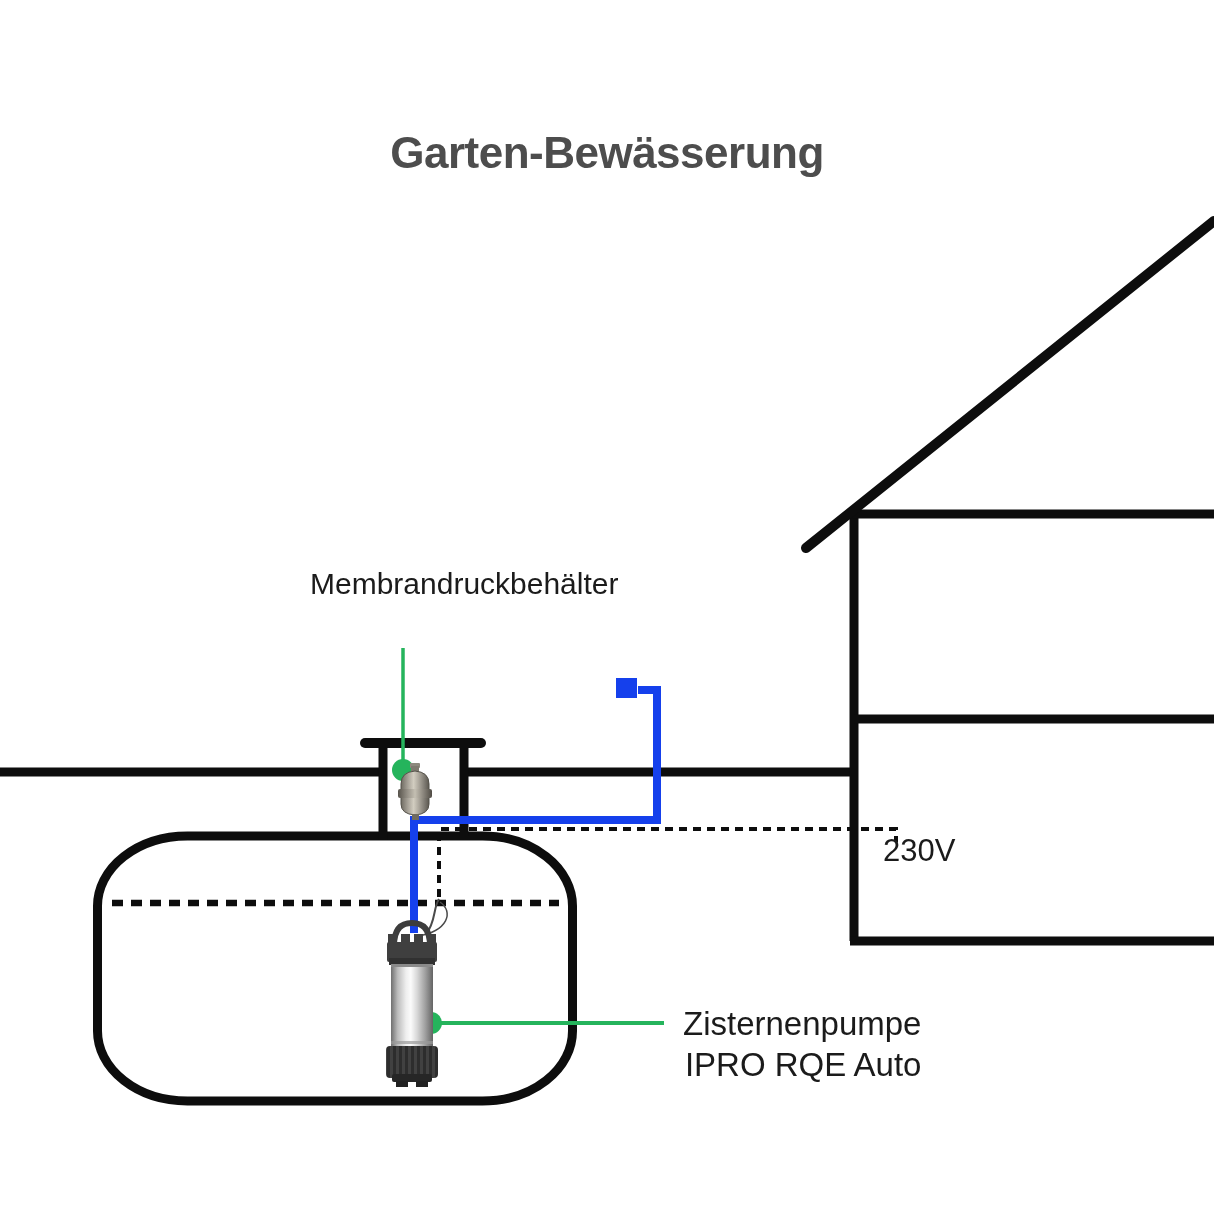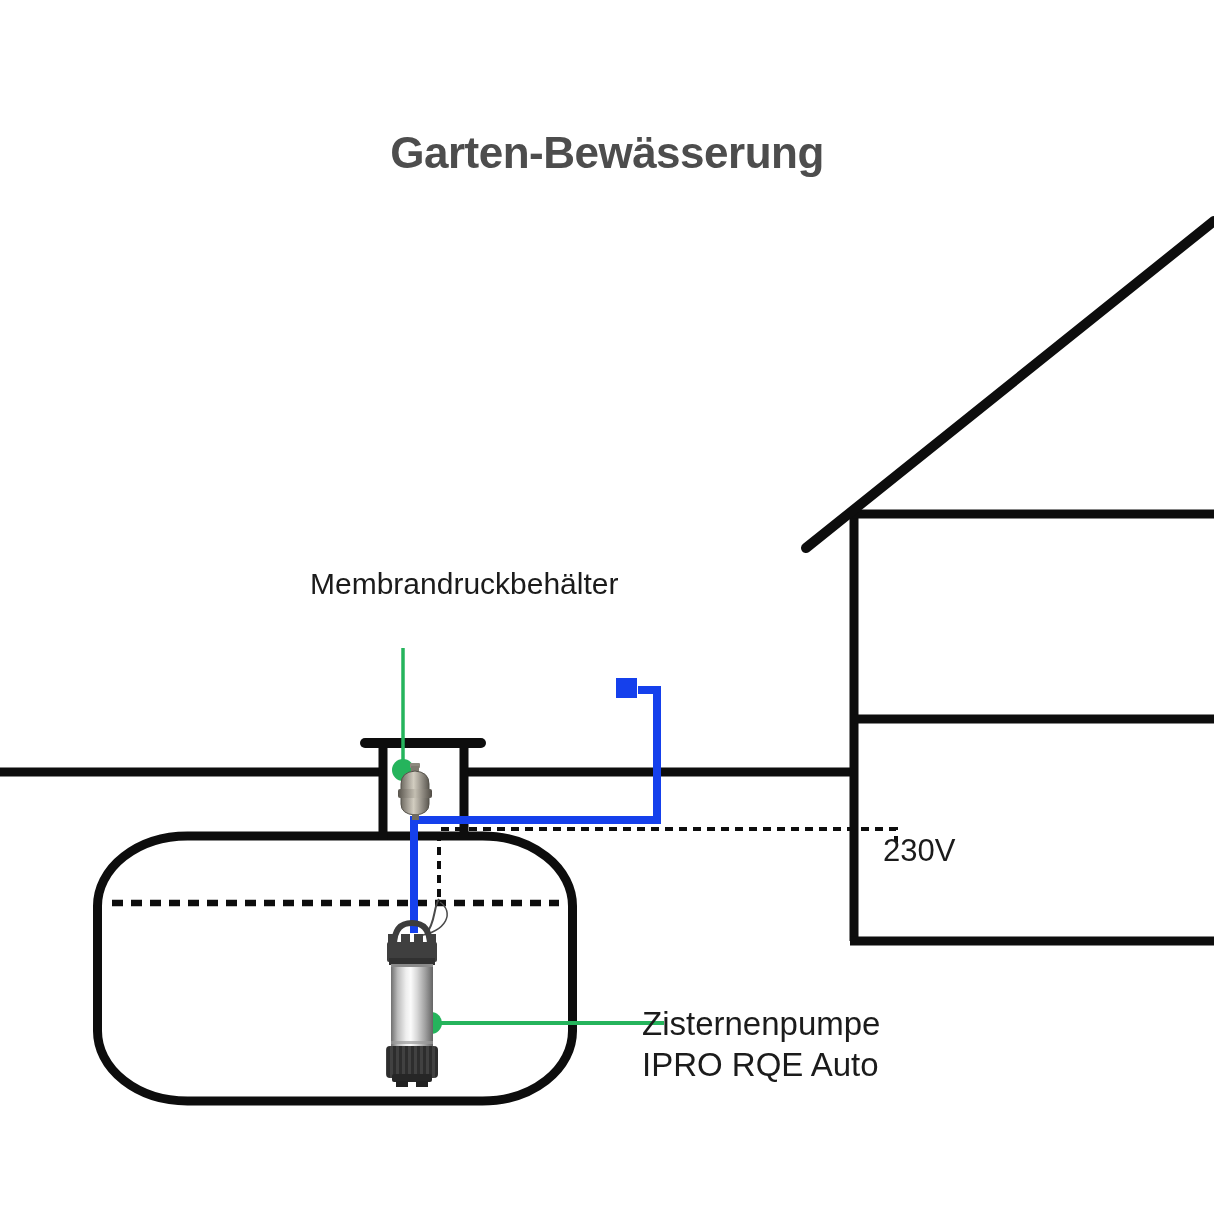--- a/index.html
+++ b/index.html
@@ -3,21 +3,21 @@
 <meta charset="utf-8">
 <style>
   html,body{margin:0;padding:0;background:#ffffff;}
   body{width:1214px;height:1214px;position:relative;font-family:"Liberation Sans",sans-serif;overflow:hidden;}
   .canvas{position:absolute;left:0;top:0;width:1214px;height:1214px;background:#ffffff;}
   .art{position:absolute;left:0;top:0;}
   .title{position:absolute;left:0;top:126px;width:1214px;text-align:center;
          font-weight:700;font-size:44px;line-height:53px;color:#4d4d4d;letter-spacing:-0.5px;}
   .lbl{position:absolute;color:#1b1b1b;font-weight:400;}
   .lbl-membrane{left:302px;top:564px;font-size:30px;line-height:39px;margin-left:8px;}
-  .lbl-pump{left:642px;top:1003px;font-size:33px;line-height:41px;}
+  .lbl-pump{left:683px;top:1003px;font-size:33px;line-height:41px;text-align:right;}
   .lbl-voltage{left:883px;top:834px;font-size:31px;line-height:34px;}
 </style>
 </head>
 <body>
 
 <div class="canvas">
 
   <svg class="art" width="1214" height="1214" viewBox="0 0 1214 1214">
     <defs>
       <linearGradient id="steelGrad" x1="0" y1="0" x2="1" y2="0">

